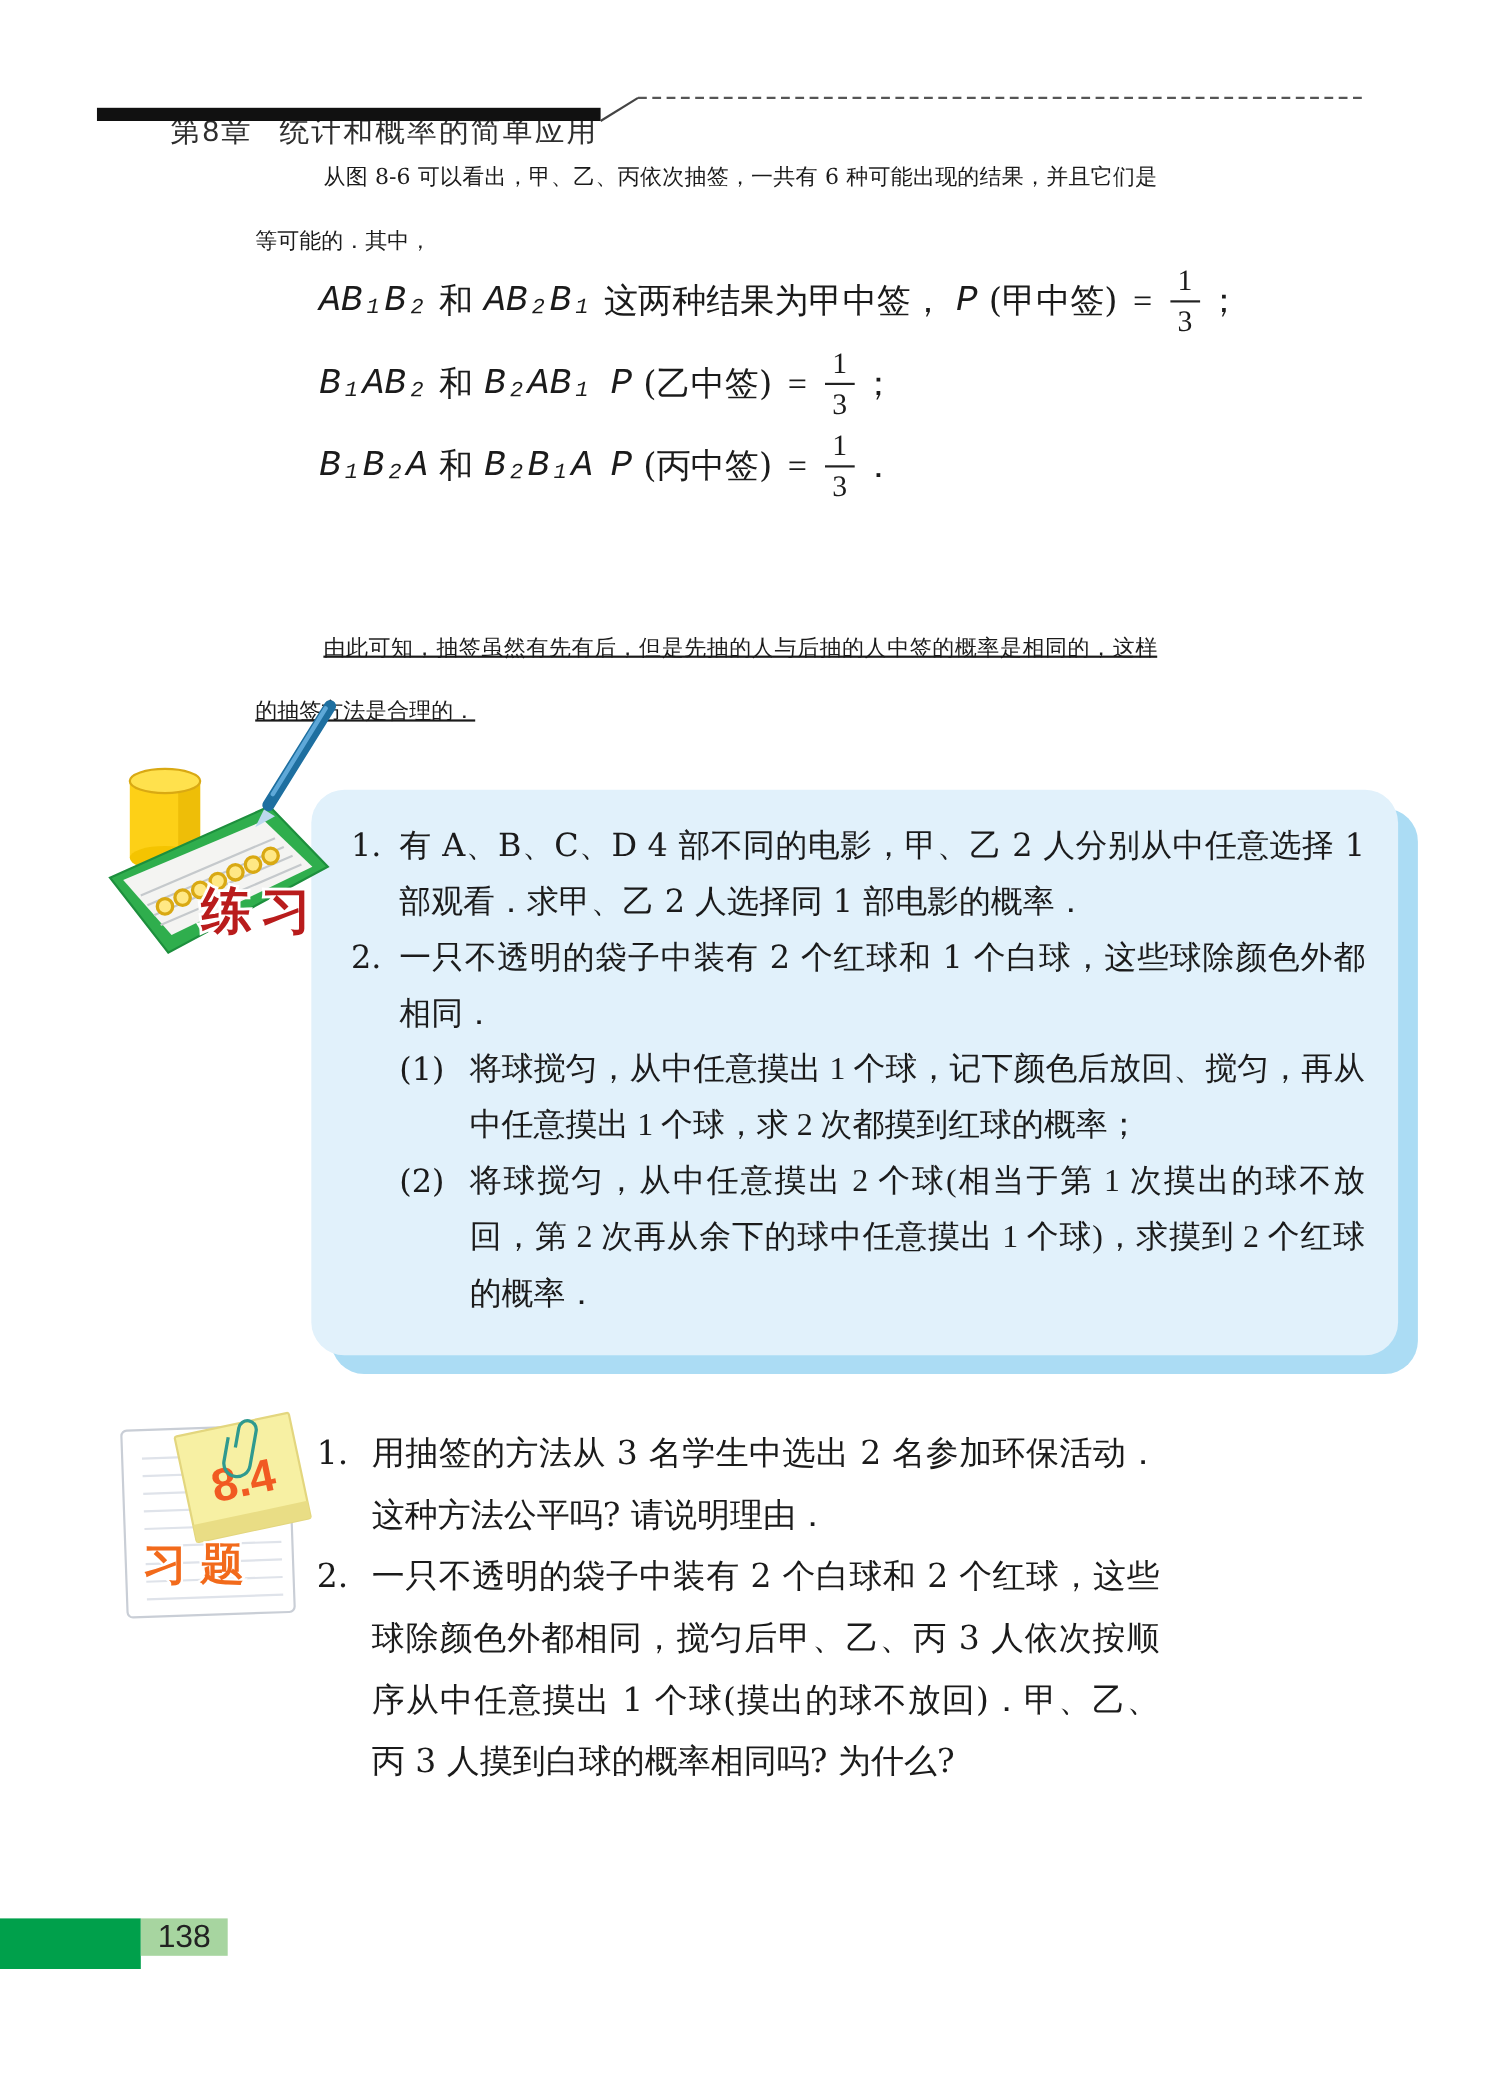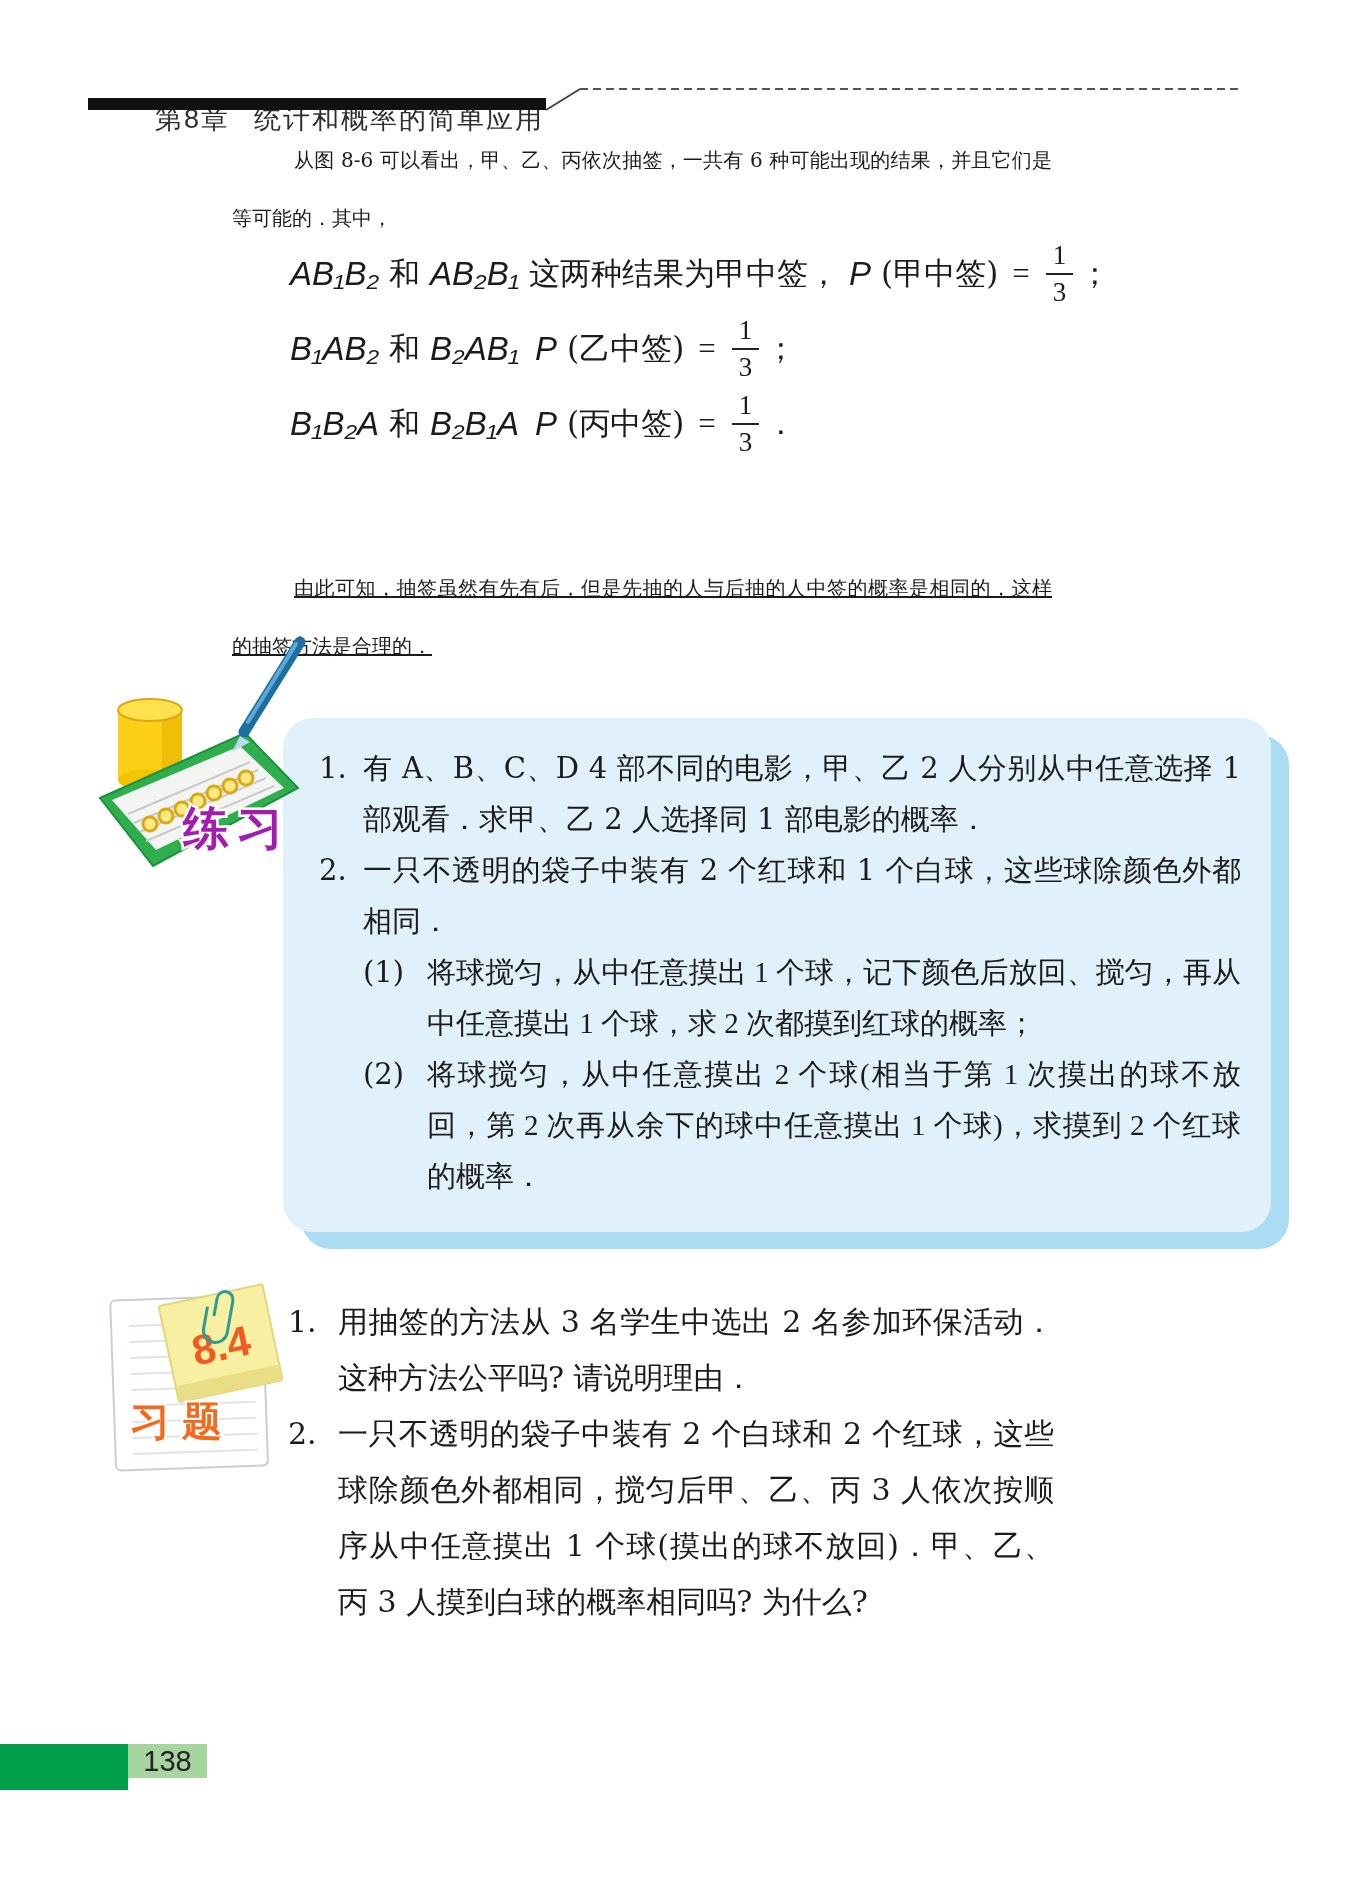--- a/index.html
+++ b/index.html
@@ -15,21 +15,21 @@
 
   
   .para { position:absolute; left:232px; width:820px; font-size:20px; line-height:58px;
     text-align:justify; text-indent:62px; }
   .para-intro { top:131px; }
   .para-conclusion { top:559px;text-decoration:underline; }
 
   
   .formulas { position:absolute; left:282px; top:236px; }
   .formula-row { height:75px; display:flex; align-items:center; font-size:31px; white-space:nowrap; }
-  .mv { font-family:Liberation Sans, sans-serif; font-style:italic; margin:0 8px; font-size:33px; }
+  .mv { font-family:Liberation Mono, monospace; font-style:italic; margin:0 8px; font-size:33px; }
   .formula-row .cn { margin:0 2px; }
   .eq { margin:0 12px; font-family:"Liberation Serif", serif; }
   .frac { display:inline-block; text-align:center; vertical-align:middle; line-height:1;
     font-family:"Liberation Serif", serif; margin:0 4px; }
   .frac .fn { display:block; font-size:27px; padding:0 7px 4px; }
   .frac .fd { display:block; font-size:27px; border-top:2px solid #222; padding:4px 7px 0; }
   .tail { margin-left:4px; }
 
   
   .practice-shadow { position:absolute; left:301px; top:735px; width:988px; height:514px;
@@ -39,21 +39,21 @@
   .practice-box .num-item { display:flex; font-size:29px; line-height:51px; }
   .num-item .no { flex:0 0 44px; }
   .num-item .body { flex:1; text-align:justify; }
   .sub-item { display:flex; margin-left:44px; font-size:29px; line-height:51px; }
   .sub-item .no2 { flex:0 0 64px; }
   .sub-item .body { flex:1; text-align:justify;font-family:Liberation Serif, serif; }
 
   
   .practice-icon-svg { position:absolute; left:88px; top:628px; }
   .practice-label { position:absolute; left:183px; top:798px; font-family:"Liberation Sans", sans-serif;
-    font-weight:bold; font-size:46px; color:#a21caf; letter-spacing:8px;
+    font-weight:bold; font-size:46px; color:#b91c1c; letter-spacing:8px;
     -webkit-text-stroke:5px #ffffff; paint-order:stroke fill;
     text-shadow:0 0 3px #fff, 0 0 3px #fff; }
   .exercises-icon-svg { position:absolute; left:103px; top:1280px; }
   .exercises-label { position:absolute; left:130px; top:1394px; font-family:"Liberation Sans", sans-serif;
     font-weight:bold; font-size:40px; color:#f26a1b; letter-spacing:12px;
     -webkit-text-stroke:4px #ffffff; paint-order:stroke fill;
     text-shadow:0 0 2px #fff; }
 
   
   .exercises-list { position:absolute; left:288px; top:1294px; width:766px; }

